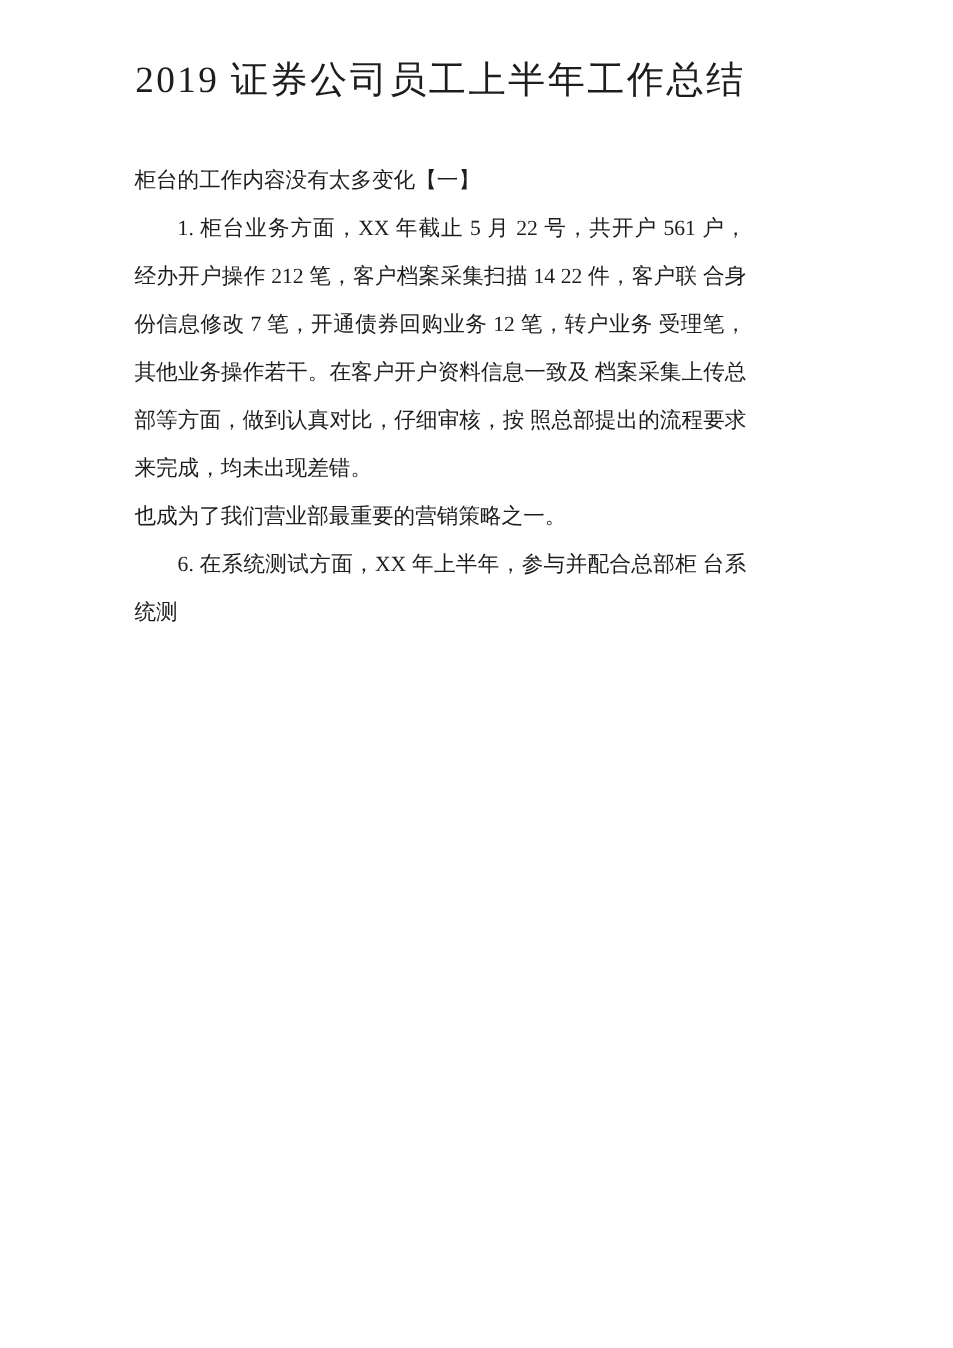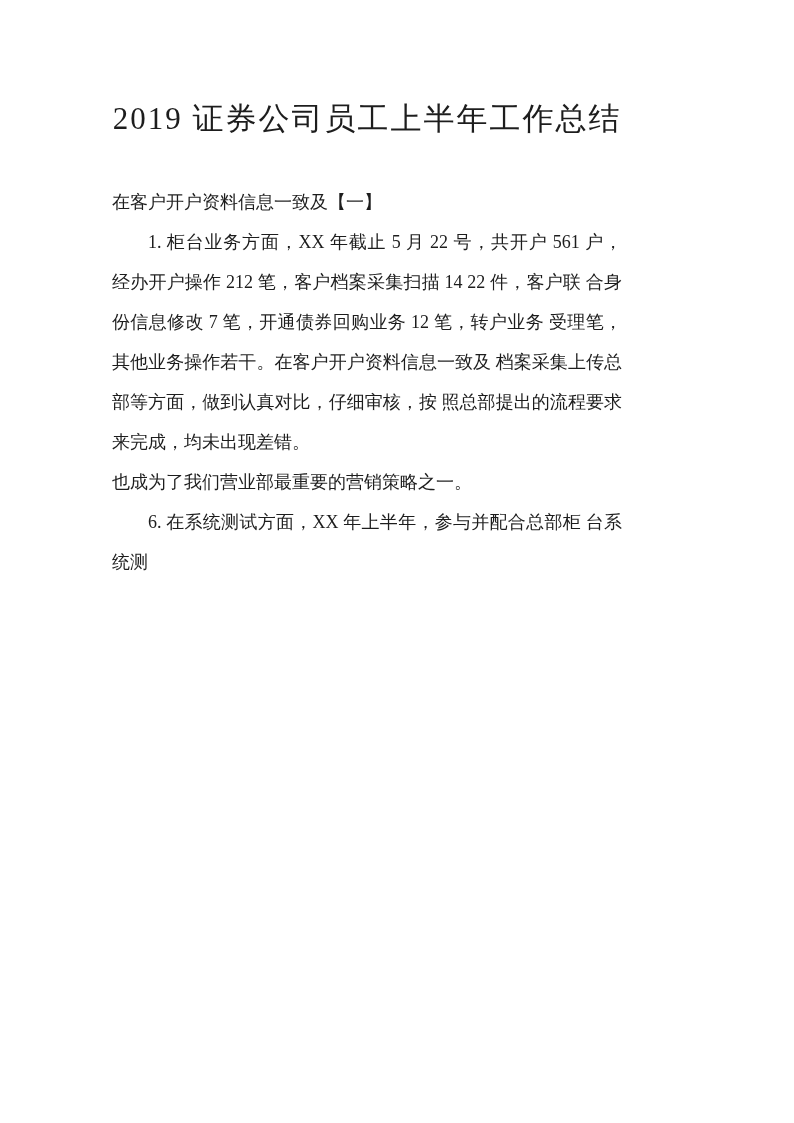--- a/index.html
+++ b/index.html
@@ -7,21 +7,21 @@
     padding: 0;
     background: #ffffff;
   }
   .page {
     position: relative;
     width: 734px;
     height: 1123px;
     box-sizing: border-box;
     background: #ffffff;
     color: #1d1d1d;
-    padding: 96px 112px 0 112px;
+    padding: 44px 112px 0 112px;
     overflow: hidden;
     font-family: "Liberation Serif", "DejaVu Serif", serif;
   }
   .doc-title {
     margin: 0;
     font-size: 31px;
     font-weight: 400;
     letter-spacing: 2px;
     line-height: 46px;
     text-align: center;
@@ -47,21 +47,21 @@
   .p-item2 { margin-top: 54px; }
   .p-cont  { margin-top: 50px; }
   .p-item3 { margin-top: 36px; }
 </style>
 </head>
 <body>
 
 <div class="page">
   <h1 class="doc-title">2019 证券公司员工上半年工作总结</h1>
 
-  <p class="section-heading">在客户开户资料信息一致及【一】</p>
+  <p class="section-heading">柜台的工作内容没有太多变化【一】</p>
 
 
   <p class="body indent p-item1">1. 柜台业务方面，XX 年截止 5 月 22 号，共开户 561 户， 经办开户操作 212 笔，客户档案采集扫描 14 22 件，客户联 合身份信息修改 7 笔，开通债券回购业务 12 笔，转户业务 受理笔，其他业务操作若干。在客户开户资料信息一致及 档案采集上传总部等方面，做到认真对比，仔细审核，按 照总部提出的流程要求来完成，均未出现差错。</p>
 
 
   <p class="body p-cont">也成为了我们营业部最重要的营销策略之一。</p>
 
   <p class="body indent p-item3">6. 在系统测试方面，XX 年上半年，参与并配合总部柜 台系统测</p>
 </div>
 

